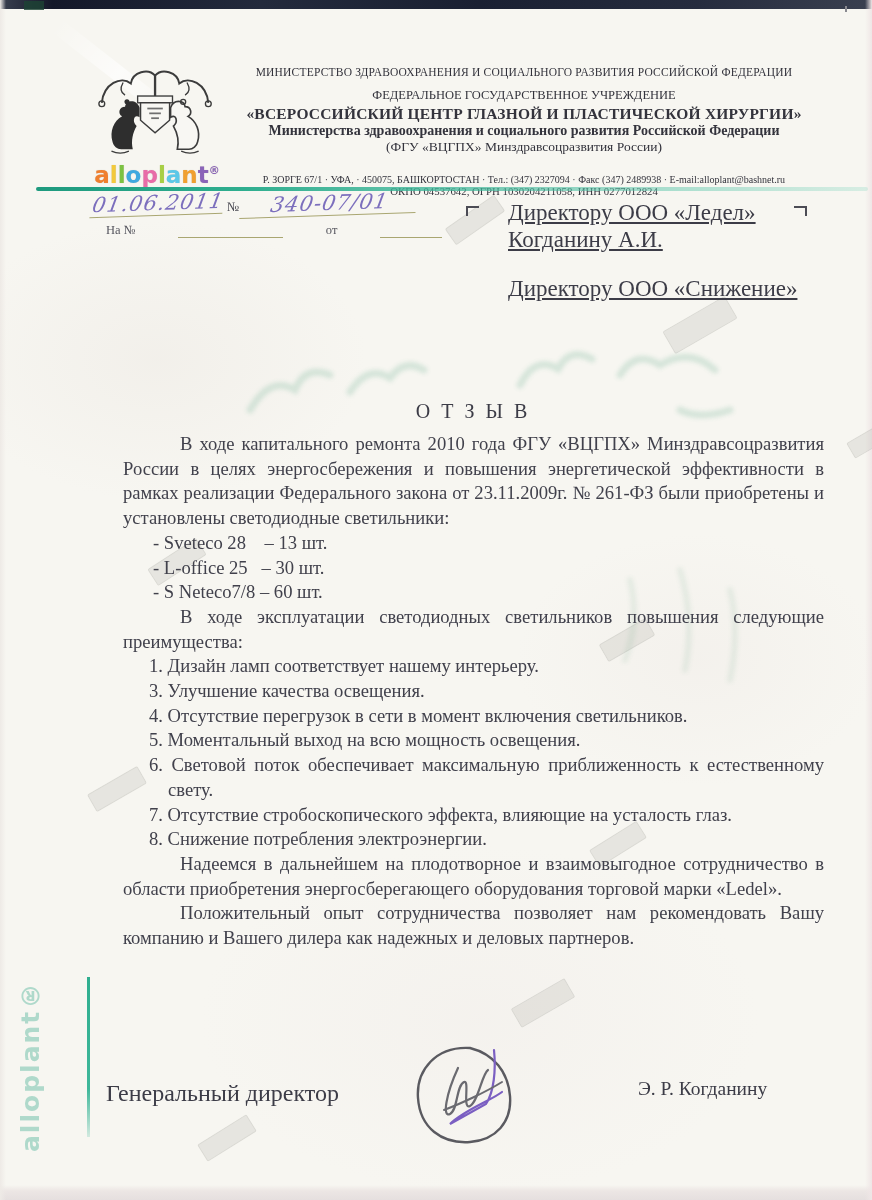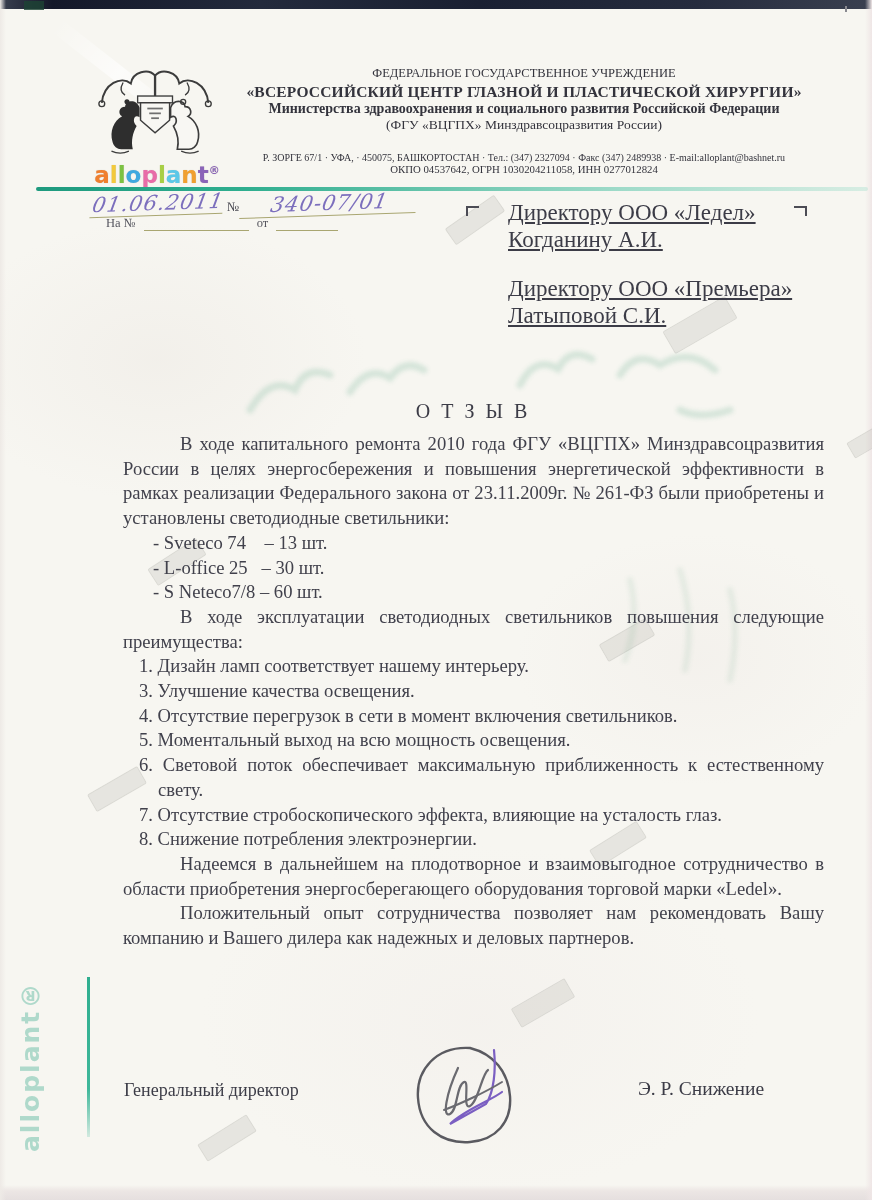--- a/index.html
+++ b/index.html
@@ -53,42 +53,42 @@
 
   
   .refblock { position:absolute; left:92px; top:191px; width:350px; }
   .hand { display:inline-block; font-family:"DejaVu Serif", serif; font-style:italic;
     transform:skewX(-12deg) rotate(-2deg); color:#7c6fbd; font-size:21px; letter-spacing:1px; }
   .ref-row1 { display:flex; align-items:flex-end; }
   .u-olive { border-bottom:1.5px solid #a9a671; }
   .ref-date { width:132px; text-align:center; }
   .ref-no-sign { font-size:13px; color:#4a4a52; padding:0 3px 1px 3px; }
   .ref-num { width:175px; text-align:center; }
-  .ref-row2 { margin-left:14px; font-size:12.5px; color:#55555e; display:flex; align-items:flex-end; }
+  .ref-row2 { margin-top:7px; margin-left:14px; font-size:12.5px; color:#55555e; display:flex; align-items:flex-end;justify-content:space-between; }
   .blank-line { display:inline-block; border-bottom:1.2px solid #a9a671; height:13px; }
 
   
   .addr { position:absolute; left:508px; top:199px; width:310px; font-size:23px; line-height:27px; color:#3c3c47;text-decoration:underline; }
   .addr .gap { height:22px; }
   .corner { position:absolute; width:13px; height:10px; border-top:2px solid #4c4c55; }
   .corner-l { left:466px; top:206px; border-left:2px solid #4c4c55; }
   .corner-r { left:794px; top:206px; border-right:2px solid #4c4c55; }
 
   
   .doc-title { position:absolute; left:123px; top:400px; width:700px; text-align:center;
     font-size:20px; letter-spacing:3px; color:#3c3c47; }
   .body-text { position:absolute; left:123px; top:432px; width:701px; font-size:18.6px; line-height:24.7px;
     text-align:justify; color:#41414c; }
   .body-text p { text-indent:57px; }
   .lamp-line { white-space:pre; margin-left:30px; text-align:left; }
   .adv-list { list-style:none; }
-  .adv-list li { margin-left:16px; padding-left:19px; text-indent:-19px; text-align:justify; }
-
-  
-  .sig-label { position:absolute; left:124px; top:1080px; font-size:18px; color:#3c3c47; }
+  .adv-list li { margin-left:26px; padding-left:19px; text-indent:-19px; text-align:justify; }
+
+  
+  .sig-label { position:absolute; left:106px; top:1080px; font-size:24px; color:#3c3c47; }
   .sig-name  { position:absolute; left:638px; top:1078px; font-size:19.5px; color:#3c3c47; }
   .sig-svg { position:absolute; left:398px; top:1040px; }
 
   
   .wm-vertical { position:absolute; left:16px; top:1002px; height:150px;
     writing-mode:vertical-rl; transform:rotate(180deg);
     font-family:"DejaVu Sans", sans-serif; font-weight:bold; font-size:25px; letter-spacing:2px;
     color:rgba(58,170,142,.38); }
   .line-vertical { position:absolute; left:87px; top:977px; width:3px; height:160px;
     background:linear-gradient(180deg,#2fae8f 0%, #3fb79a 70%, rgba(63,183,154,.2) 100%); }
@@ -155,20 +155,21 @@
         <circle cx="34" cy="37" r="2.6" fill="none" stroke="#3c3c3c" stroke-width="1.4"></circle>
       </g>
       <path d="M18,88 q9,4 18,0 M90,88 q9,4 18,0" fill="none" stroke="#3c3c3c" stroke-width="1.4"></path>
     </svg>
     <div class="logo-text">
       <span style="color:#f07f2e">a</span><span style="color:#f2c93c">l</span><span style="color:#7cc242">l</span><span style="color:#3fa9e0">o</span><span style="color:#e86ca8">p</span><span style="color:#a8cf45">l</span><span style="color:#5bc8e8">a</span><span style="color:#f0a030">n</span><span style="color:#8b64b8">t</span><span class="logo-reg" style="color:#8b64b8">®</span>
     </div>
   </div>
 
   <div class="hdr">
+    <div class="hdr-l1">МИНИСТЕРСТВО ЗДРАВООХРАНЕНИЯ И СОЦИАЛЬНОГО РАЗВИТИЯ РОССИЙСКОЙ ФЕДЕРАЦИИ</div>
     <div class="hdr-l2">ФЕДЕРАЛЬНОЕ ГОСУДАРСТВЕННОЕ УЧРЕЖДЕНИЕ</div>
     <div class="hdr-l3">«ВСЕРОССИЙСКИЙ ЦЕНТР ГЛАЗНОЙ И ПЛАСТИЧЕСКОЙ ХИРУРГИИ»</div>
     <div class="hdr-l4">Министерства здравоохранения и социального развития Российской Федерации</div>
     <div class="hdr-l5">(ФГУ «ВЦГПХ» Минздравсоцразвития России)</div>
     <div class="hdr-l6">Р. ЗОРГЕ 67/1 · УФА, · 450075, БАШКОРТОСТАН · Тел.: (347) 2327094 · Факс (347) 2489938 · E-mail:alloplant@bashnet.ru</div>
     <div class="hdr-l7">ОКПО 04537642, ОГРН 1030204211058, ИНН 0277012824</div>
   </div>
 
   <div class="rule-teal"></div>
 
@@ -185,29 +186,28 @@
       <span class="blank-line" style="width:62px;margin-left:8px;"></span>
     </div>
   </div>
 
   <div class="corner corner-l"></div>
   <div class="corner corner-r"></div>
   <div class="addr">
     <div>Директору ООО «Ледел»</div>
     <div>Когданину А.И.</div>
     <div class="gap"></div>
-    <div>Директору ООО «Премьера»</div>
-    <div>Латыповой С.И.</div>
+    <div>Директору ООО «Снижение»</div>
   </div>
 
   <div class="doc-title">О Т З Ы В</div>
 
   <div class="body-text">
     <p>В ходе капитального ремонта 2010 года ФГУ «ВЦГПХ» Минздравсоцразвития России в целях энергосбережения и повышения энергетической эффективности в рамках реализации Федерального закона от 23.11.2009г. № 261-ФЗ были приобретены и установлены светодиодные светильники:</p>
-    <div class="lamp-line">- Sveteco 74    – 13 шт.</div>
+    <div class="lamp-line">- Sveteco 28    – 13 шт.</div>
     <div class="lamp-line">- L-office 25   – 30 шт.</div>
     <div class="lamp-line">- S Neteco7/8 – 60 шт.</div>
     <p>В ходе эксплуатации светодиодных светильников повышения следующие преимущества:</p>
     <ul class="adv-list">
       <li>1. Дизайн ламп соответствует нашему интерьеру.</li>
       <li>3. Улучшение качества освещения.</li>
       <li>4. Отсутствие перегрузок в сети в момент включения светильников.</li>
       <li>5. Моментальный выход на всю мощность освещения.</li>
       <li>6. Световой поток обеспечивает максимальную приближенность к естественному свету.</li>
       <li>7. Отсутствие стробоскопического эффекта, влияющие на усталость глаз.</li>
@@ -219,18 +219,18 @@
 
   <div class="sig-label">Генеральный директор</div>
   <svg class="sig-svg" width="140" height="110" viewBox="0 0 140 110">
     <g fill="none" stroke-linecap="round">
       <path d="M72,8 C38,6 18,30 20,58 C22,88 44,104 72,102 C98,100 114,82 112,56 C110,32 96,14 72,8" stroke="#5a5a60" stroke-width="2.4"></path>
       <path d="M60,28 C48,54 44,78 52,74 C60,70 58,46 66,42 C72,40 64,70 72,66 C80,62 84,34 90,30" stroke="#6a6a70" stroke-width="2.2"></path>
       <path d="M96,10 C98,30 96,52 88,64 L52,84 C66,70 94,60 104,52" stroke="#7b5fc2" stroke-width="2.2"></path>
       <path d="M46,70 C62,64 88,52 104,42" stroke="#6a6a70" stroke-width="2"></path>
     </g>
   </svg>
-  <div class="sig-name">Э. Р. Снижение</div>
+  <div class="sig-name">Э. Р. Когданину</div>
 
   <div class="wm-vertical">alloplant®</div>
   <div class="line-vertical"></div>
 
 </div>
 
 </body></html>

